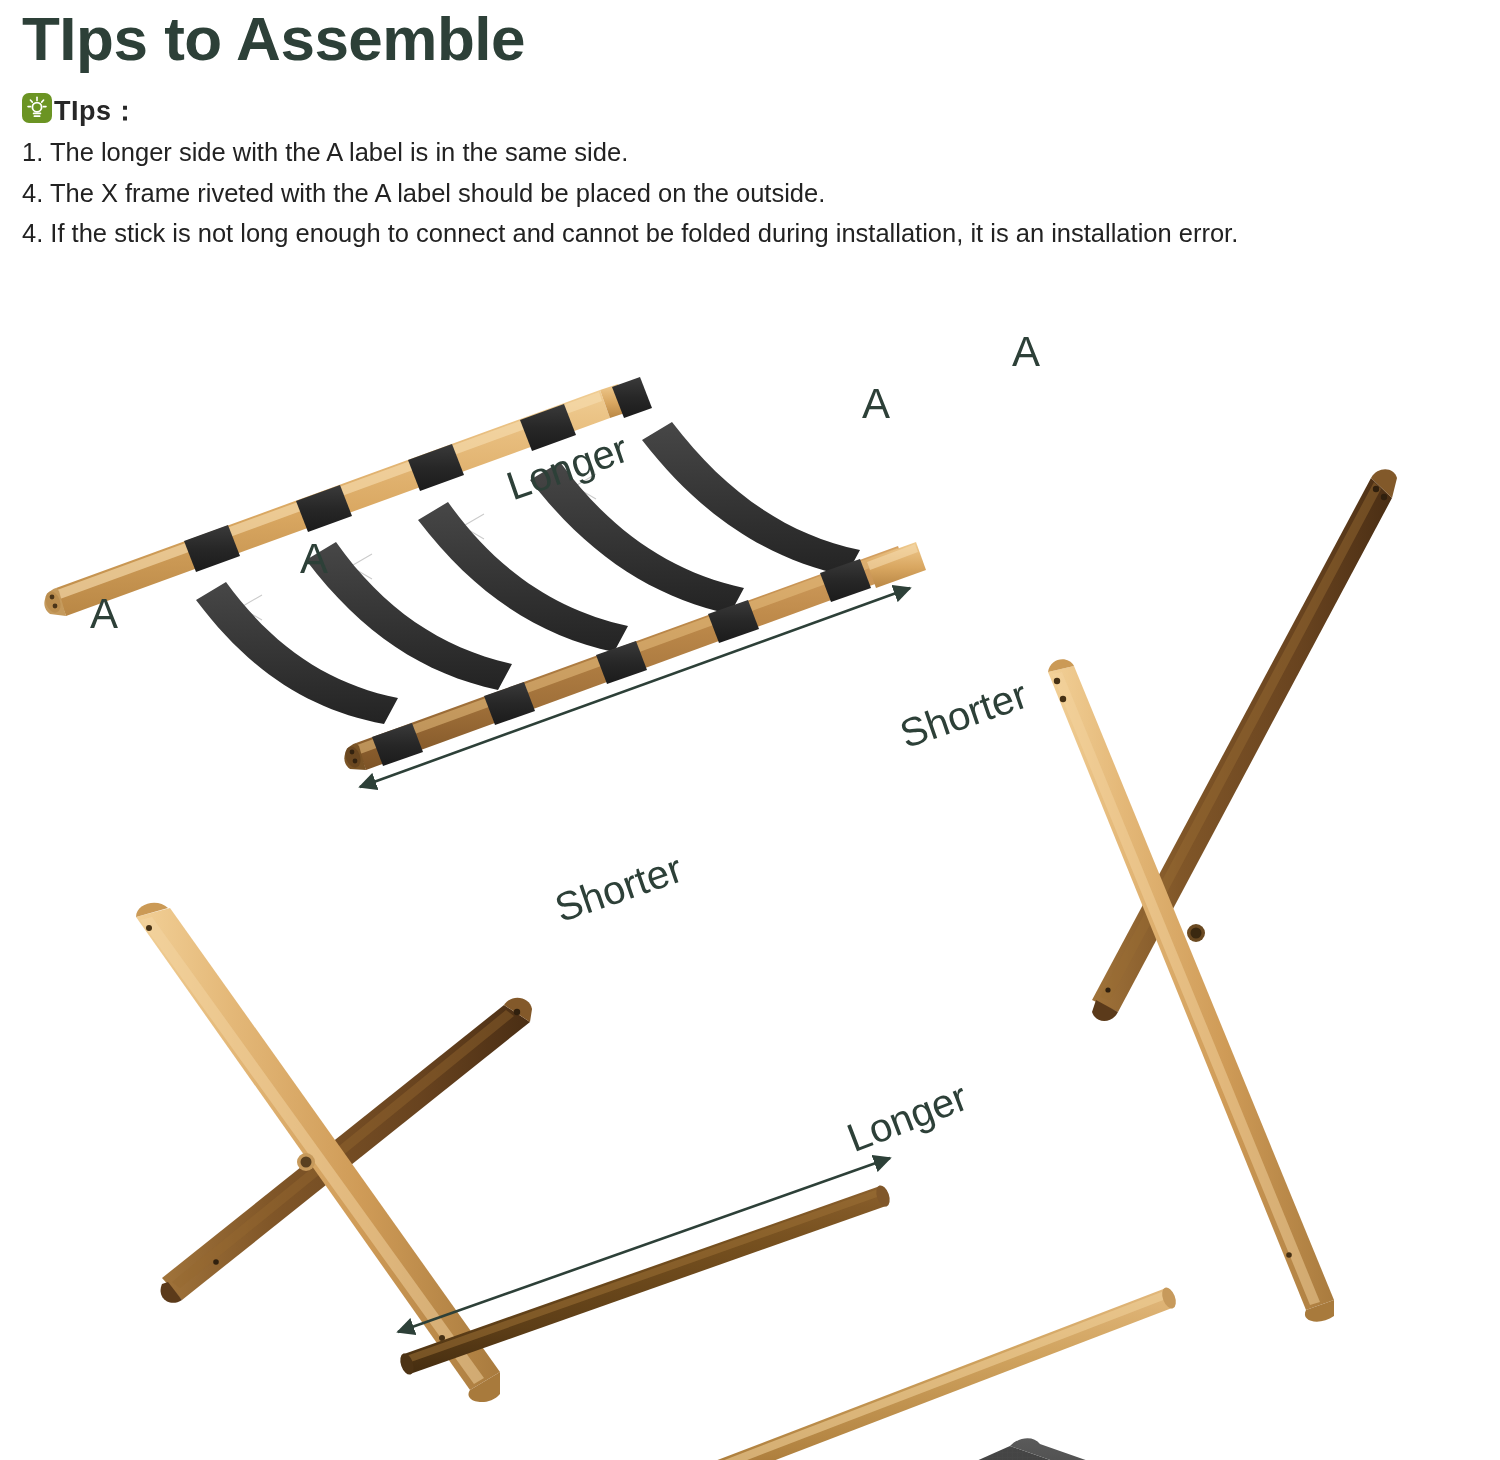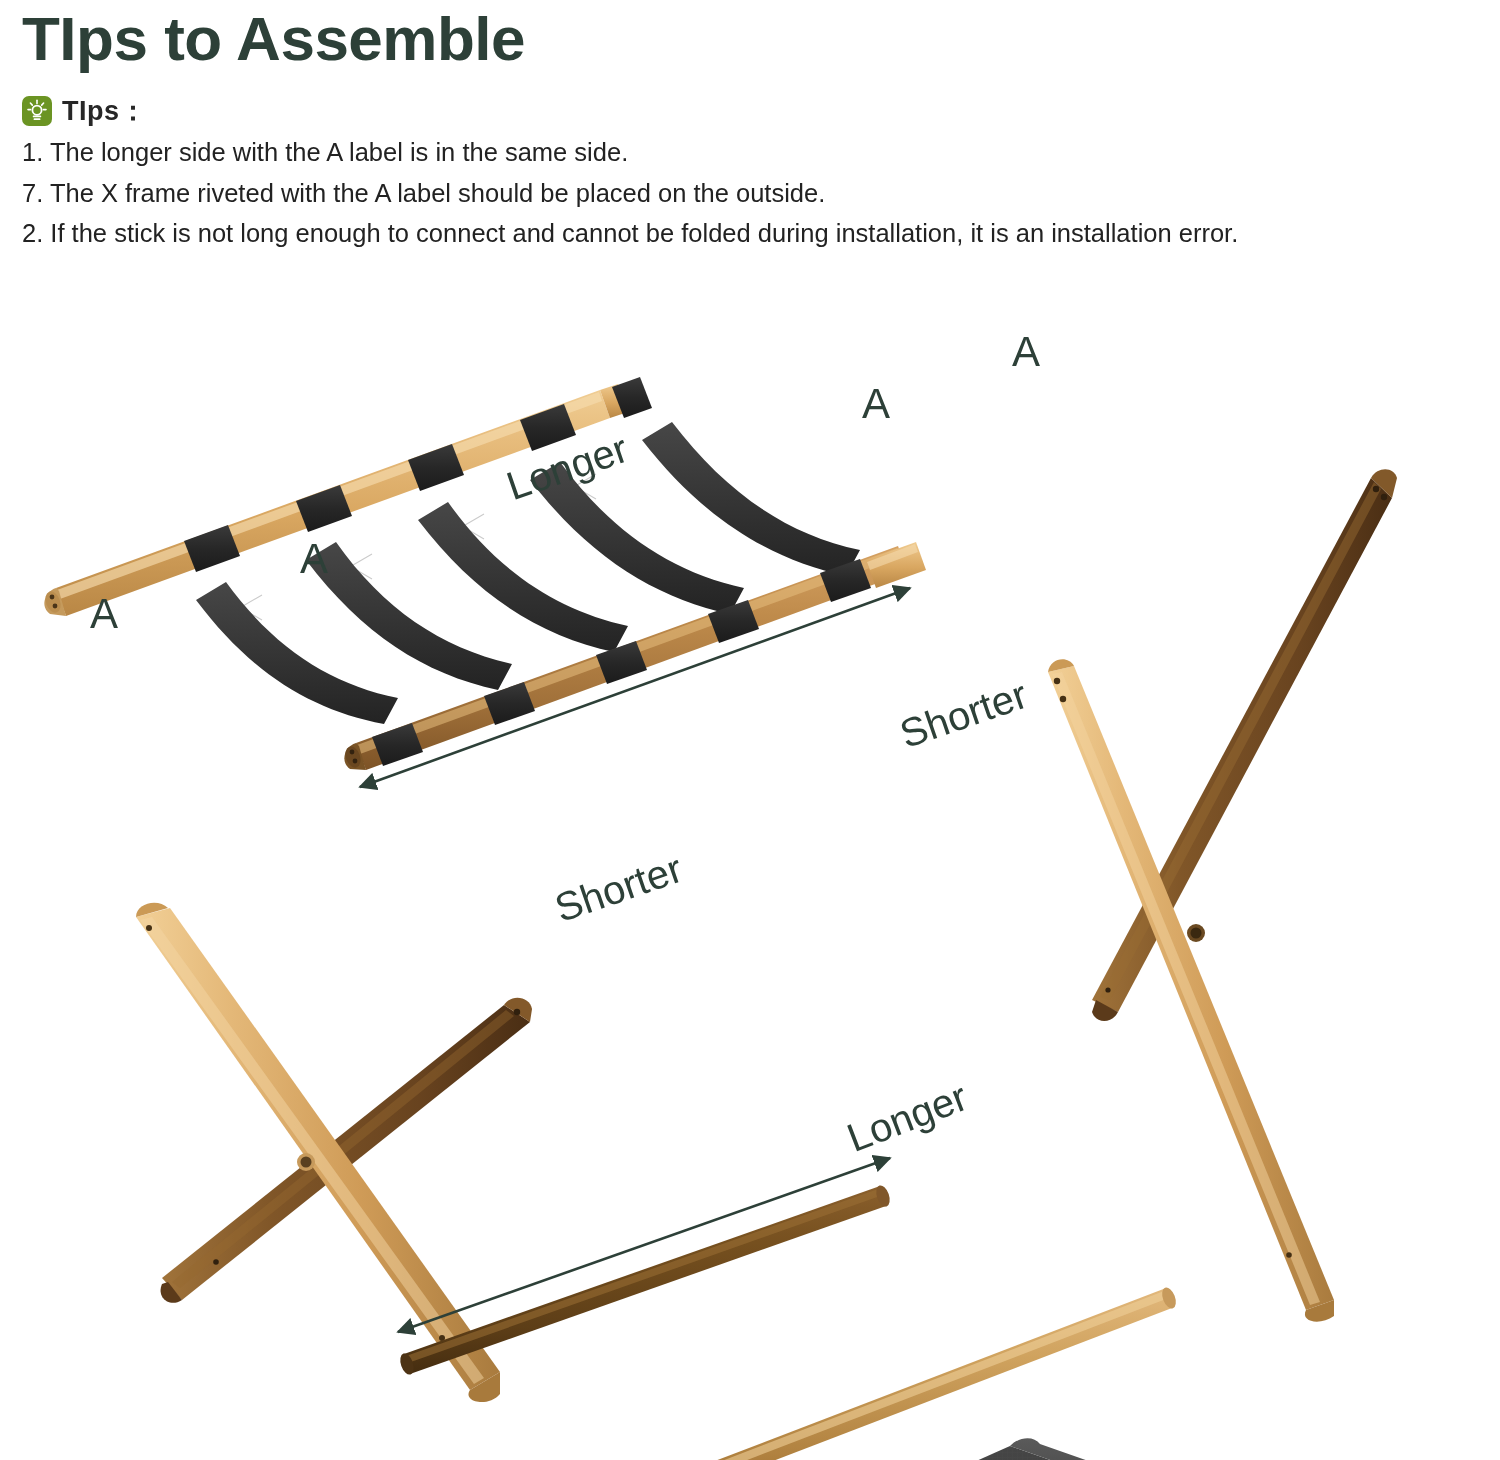--- a/index.html
+++ b/index.html
@@ -26,23 +26,23 @@
     font-size: 62px;
     font-weight: bold;
     color: #2d4038;
     letter-spacing: -0.5px;
     line-height: 1.05;
     margin: 6px 0 0 4px;
     white-space: nowrap;
   }
   #tips-row {
     display: flex;
-    align-items: center;
+    align-items: flex-start;
     margin: 22px 0 0 4px;
-    gap: 10px;
+    gap: 2px;
   }
   #tips-icon-box {
     width: 30px;
     height: 30px;
     border-radius: 7px;
     background: #6b9423;
     position: relative;
     flex: 0 0 auto;
   }
   #tips-icon-box svg { display:block; }
@@ -102,22 +102,22 @@
           <line x1="11.6" y1="20.4" x2="18.4" y2="20.4"></line>
           <line x1="12.4" y1="23.2" x2="17.6" y2="23.2"></line>
         </g>
       </svg>
     </div>
     <div id="tips-label">TIps：</div>
   </div>
 
   <div id="tips-list">
     <div class="tip-line">1. The longer side with the A label is in the same side.</div>
-    <div class="tip-line">7. The X frame riveted with the A label should be placed on the outside.</div>
-    <div class="tip-line">2. If the stick is not long enough to connect and cannot be folded during installation, it is an installation error.</div>
+    <div class="tip-line">4. The X frame riveted with the A label should be placed on the outside.</div>
+    <div class="tip-line">4. If the stick is not long enough to connect and cannot be folded during installation, it is an installation error.</div>
   </div>
 </div>
 
 <div id="diagram">
 
   <svg width="1500" height="1160" viewBox="0 0 1500 1160">
     <defs>
 
       <linearGradient id="woodLight" x1="0" y1="0" x2="0" y2="1">
         <stop offset="0%" stop-color="#f0cd93"></stop>

